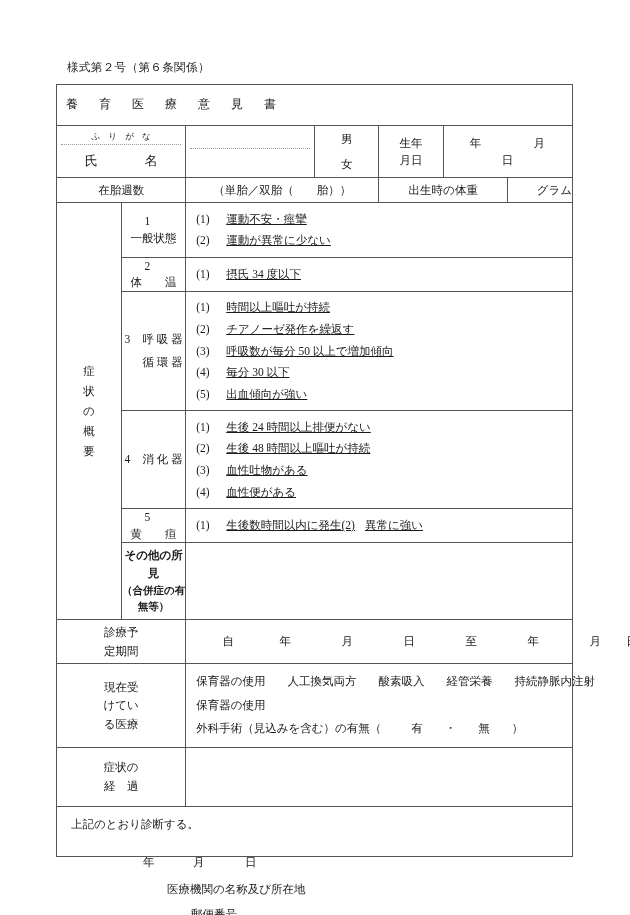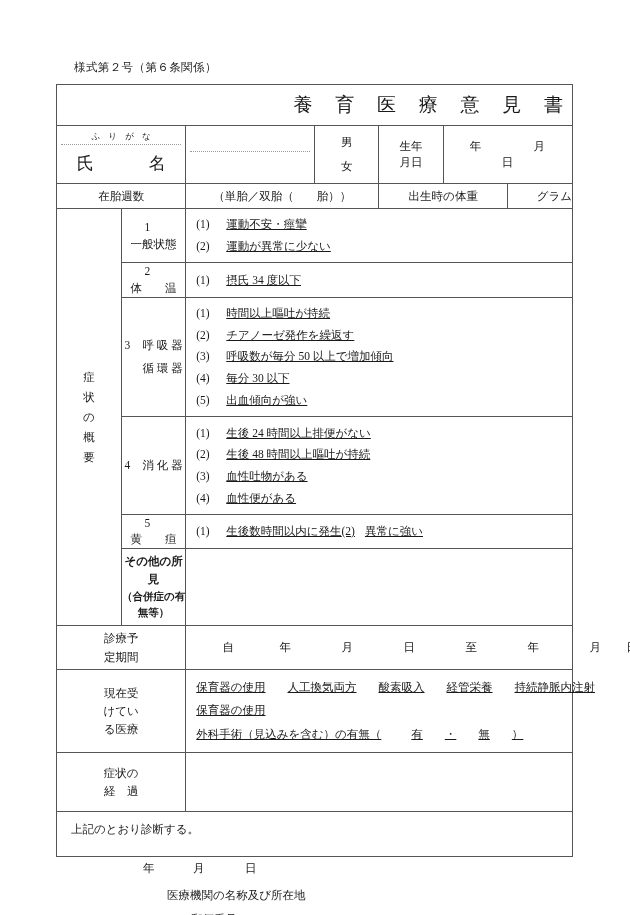--- a/index.html
+++ b/index.html
@@ -17,21 +17,21 @@
   }
   .page {
     position: absolute;
     left: 0; top: 0;
     width: 630px;
     height: 915px;
   }
   
   .form-number {
     position: absolute;
-    left: 74px;
+    left: 67px;
     top: 60px;
     font-size: 11.5px;
     letter-spacing: 0.4px;
     white-space: nowrap;
   }
   
   .frame {
     position: absolute;
     left: 56px;
     top: 84px;
@@ -57,43 +57,43 @@
   table.form tr:last-child td { border-bottom: none; }
   table.form td:first-child { border-left: none; }
   table.form td:last-child { border-right: none; }
 
   .c { text-align: center; }
   .r { text-align: right; }
 
   
   .title-cell { height: 40px; }
   .title {
-    font-size: 19px;
+    font-size: 12px;
     letter-spacing: 9px;
     text-indent: 9px;
-    text-align: right;
+    text-align: left;
     font-weight: normal;
   }
 
   
   .furi {
     font-size: 8.5px;
     letter-spacing: 3px;
     text-indent: 3px;
     text-align: center;
     padding-top: 4px;
     padding-bottom: 2px;
   }
   .dotted-sep {
     border-bottom: 1px dotted #999;
     height: 0;
     margin: 0 4px;
   }
   .namelabel {
-    font-size: 17px;
+    font-size: 13px;
     letter-spacing: 7px;
     text-indent: 7px;
     text-align: center;
     padding-top: 7px;
     padding-bottom: 6px;
   }
   .name-write { }
   .mf {
     font-size: 11.5px;
     text-align: center;
@@ -170,21 +170,21 @@
   .period .w-d  { width: 62px; }
   .period .w-shi{ width: 62px; }
   .period .w-y2 { width: 62px; }
   .period .w-m2 { width: 62px; }
 
   .care {
     font-size: 11.5px;
     padding: 6px 0 6px 10px;
     line-height: 1.0;
   }
-  .care .ln { display: block; white-space: nowrap; padding: 6px 0; text-decoration: underline; }
+  .care .ln { display: block; white-space: nowrap; padding: 6px 0; }
   .care .ln .gap { display: inline-block; width: 22px; }
   .care .ln .gapL { display: inline-block; width: 30px; }
 
   .course-cell { height: 58px; }
 
   
   .decl {
     padding: 9px 0 0 0;
     font-size: 11.5px;
   }

